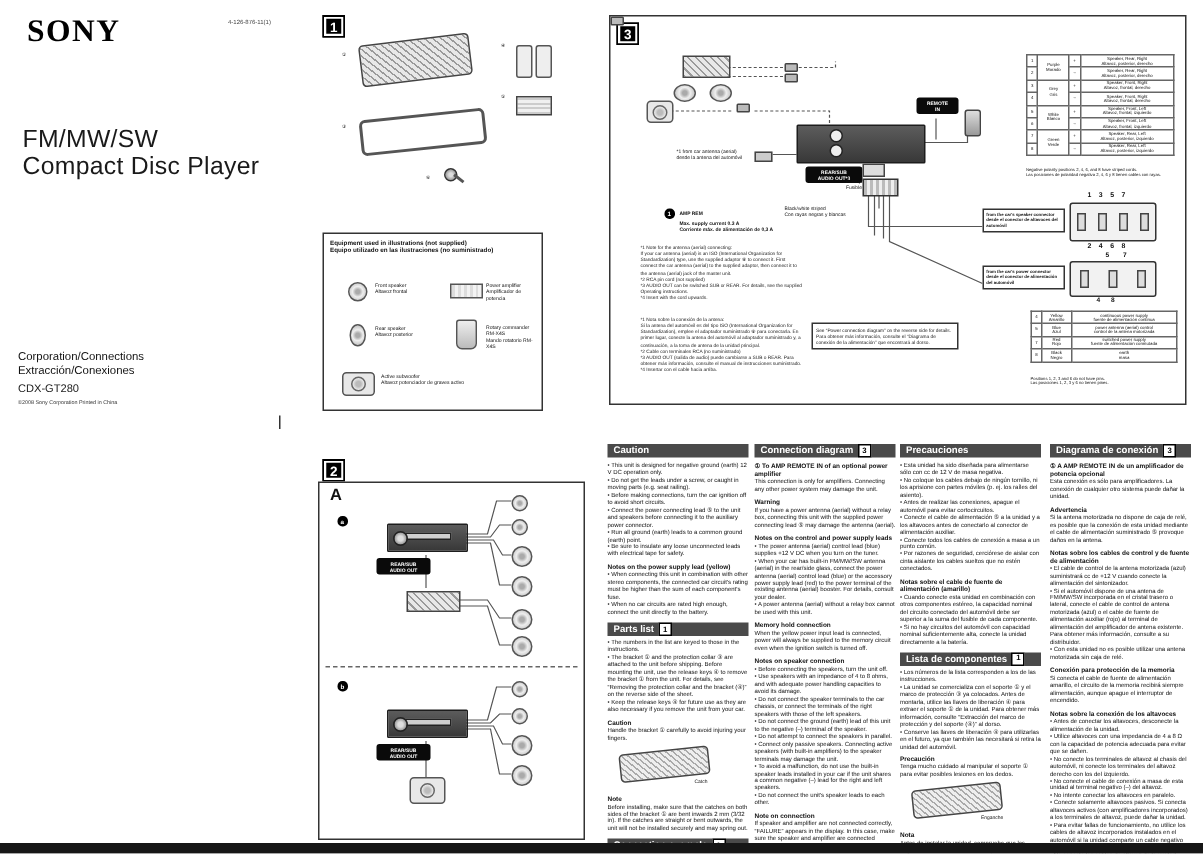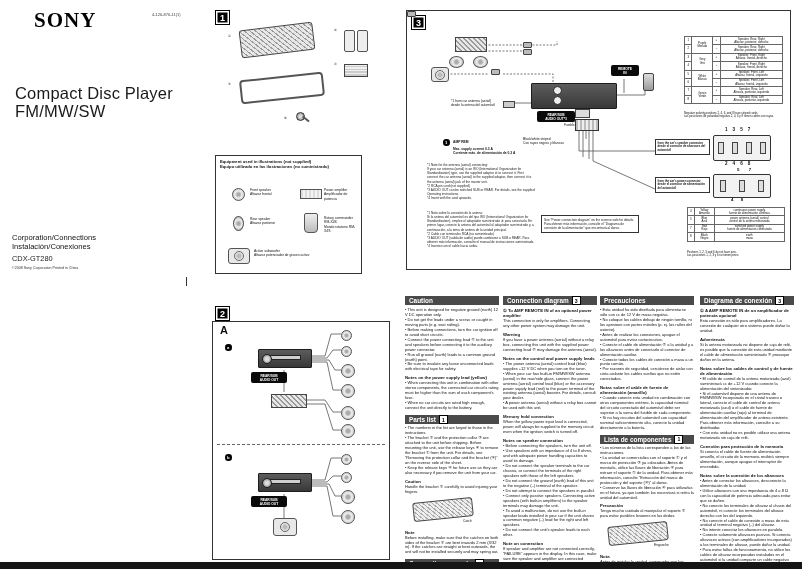--- a/index.html
+++ b/index.html
@@ -52,29 +52,29 @@
   .bracket-shape{position:absolute;left:8px;top:3px;width:58px;height:17px;transform:rotate(-6deg);
       border:1px solid #444;border-radius:3px;background:repeating-linear-gradient(45deg,#aaa 0 1px,#eee 1px 3px);}
   .tick{background:#333;}
   .botbar{background:#161616;}
 </style>
 </head>
 <body>
 
 <div id="page">
 
-  <div class="abs brand" style="left:18px;top:8px;margin-left:16px;">SONY</div>
+  <div class="abs brand" style="left:18px;top:8px;">SONY</div>
   <div class="abs partno" style="left:152px;top:12px;">4-126-876-11(1)</div>
   <div class="abs title" style="left:15px;top:84px;">
+    <div>FM/MW/SW</div>
     <div>Compact Disc Player</div>
-    <div>FM/MW/SW</div>
   </div>
   <div class="abs sub" style="left:12px;top:233px;">
     <div>Corporation/Connections</div>
-    <div>Instalación/Conexiones</div>
+    <div>Extracción/Conexiones</div>
   </div>
   <div class="abs model" style="left:12px;top:254px;">CDX-GT280</div>
   <div class="abs copy" style="left:12px;top:266px;">©2008 Sony Corporation   Printed in China</div>
   <div class="abs tick" style="left:186px;top:277px;width:1px;height:9px;"></div>
 
   <div class="abs badge" style="left:215px;top:10px;">1</div>
   <div class="abs" style="left:222px;top:20px;width:172px;height:130px;">
     <span class="abs t3" style="left:6px;top:14px;">①</span>
     <div class="abs hatch" style="left:18px;top:6px;width:72px;height:26px;border-radius:3px;transform:rotate(-7deg);"></div>
     <span class="abs t3" style="left:6px;top:62px;">③</span>

